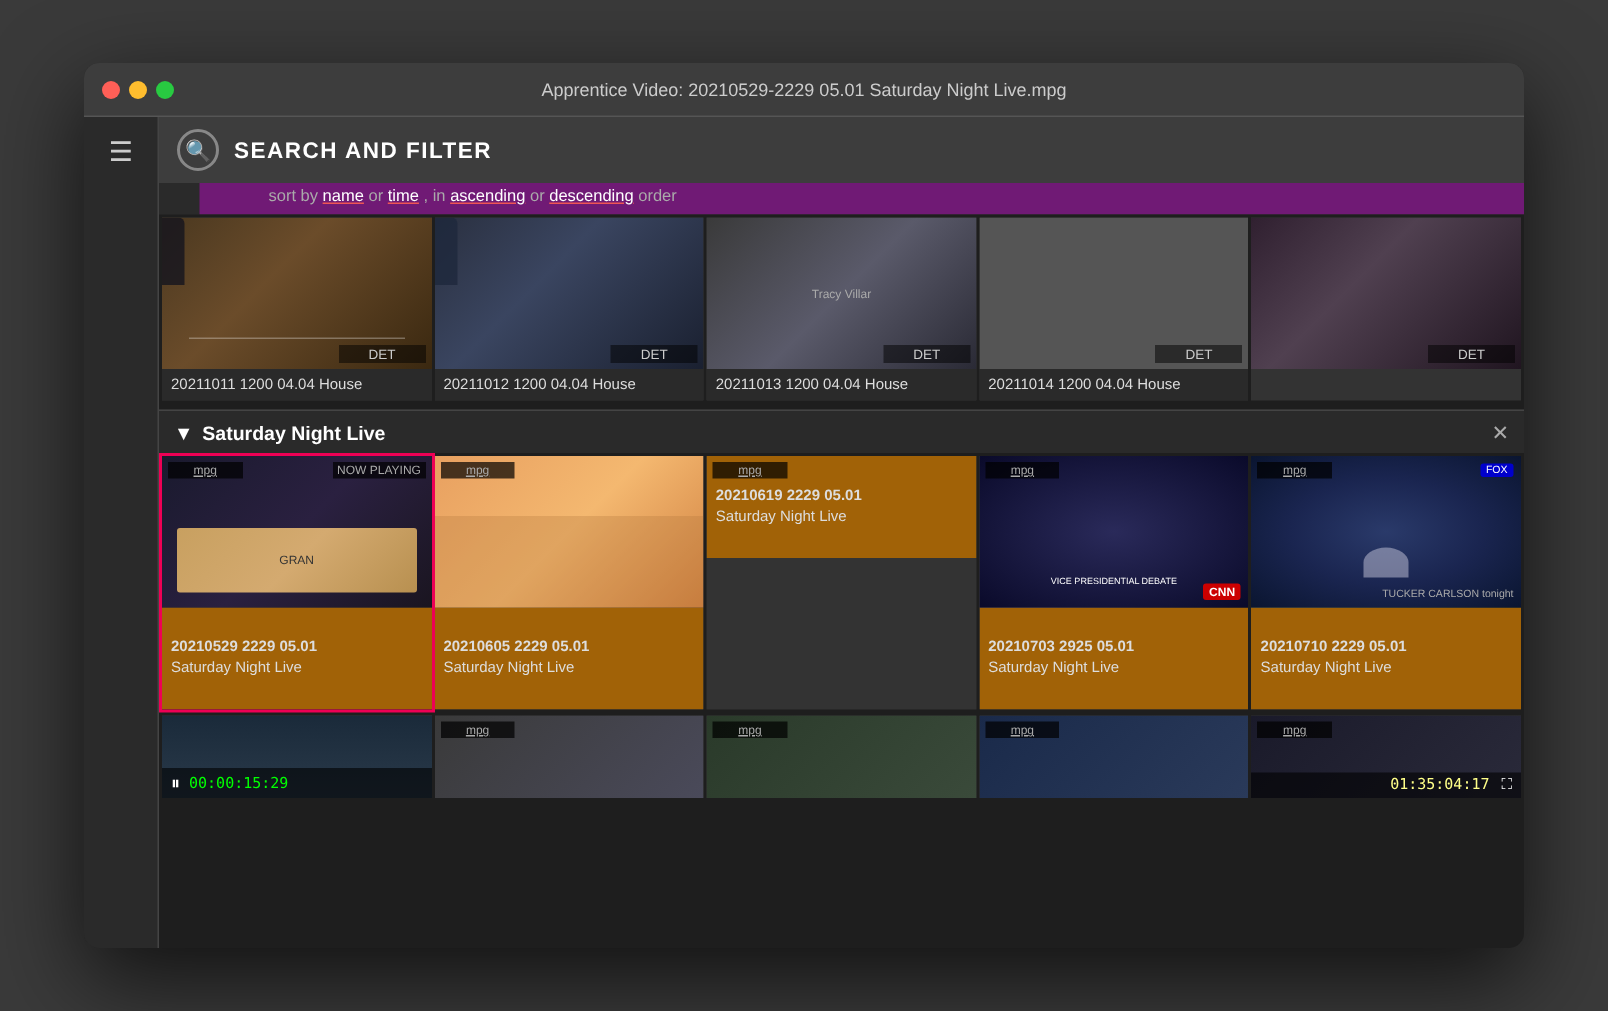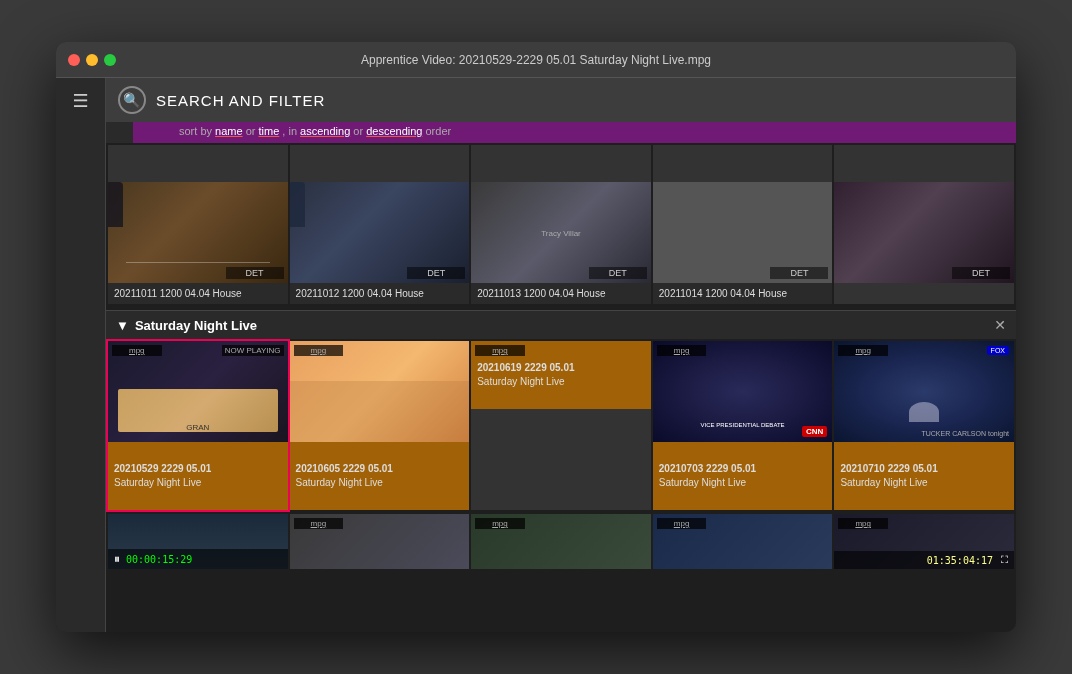--- a/index.html
+++ b/index.html
@@ -103,21 +103,21 @@
       border: 2px solid #888;
       display: flex;
       align-items: center;
       justify-content: center;
       color: #888;
       font-size: 14px;
     }
     .search-label {
       color: #fff;
       font-size: 15px;
-      font-weight: 400;
+      font-weight: 700;
       letter-spacing: 1px;
       text-transform: uppercase;
     }
 
     .sort-bar {
       background: #701a75;
       padding: 3px 12px 6px 46px;
       font-size: 11px;
       color: #aaa;
       flex-shrink: 0;
@@ -154,21 +154,20 @@
       background: #333;
       overflow: hidden;
     }
 
     .video-thumb {
       width: 100%;
       aspect-ratio: 16/9;
       background: #555;
       position: relative;
       overflow: hidden;
-      margin-top: 37px;
     }
 
     
     .thumb-house-1 { background: linear-gradient(135deg, #4a3820 0%, #6b4c2a 40%, #3a2810 100%); }
     .thumb-house-2 { background: linear-gradient(135deg, #2a3040 0%, #3a4560 40%, #1a2030 100%); }
     .thumb-house-3 { background: linear-gradient(135deg, #3a3a3a 0%, #5a5a6a 50%, #2a2a35 100%); }
     .thumb-house-4 { background: linear-gradient(135deg, #404050 0%, #6060707 40%, #303040 100%); }
     .thumb-house-5 { background: linear-gradient(135deg, #302030 0%, #504050 40%, #201520 100%); }
 
     .thumb-overlay-text {
@@ -262,21 +261,21 @@
       position: relative;
       overflow: hidden;
     }
 
     
     .thumb-snl-1 { background: linear-gradient(135deg, #1a1a2e 0%, #2a2040 50%, #1a1520 100%); }
     .thumb-snl-1-inner {
       position: absolute; bottom: 10px; left: 10px; right: 10px; top: 10px;
       background: linear-gradient(135deg, #c8a060 0%, #d4aa70 50%, #b89050 100%);
       border-radius: 2px;
-      display: flex; align-items: flex-end; justify-content: center; margin-top: 38px;
+      display: flex; align-items: center; justify-content: center; margin-top: 38px;
     }
     .thumb-snl-2 { background: linear-gradient(135deg, #e8a060 0%, #f4b870 50%, #d08040 100%); }
     .thumb-snl-3 { background: linear-gradient(135deg, #1a3a4a 0%, #1e4a5e 50%, #0a2030 100%); }
     .thumb-snl-4 { background: linear-gradient(135deg, #1a1a3a 0%, #2a2a5a 50%, #0a0a20 100%); }
     .thumb-snl-5 { background: linear-gradient(135deg, #1a2a3a 0%, #1e3a50 50%, #0a1a28 100%); }
 
     .snl-label {
       background: #a16207;
       color: #ddd;
       font-size: 10px;
@@ -550,21 +549,21 @@
             </div>
 
             <div class="snl-card">
               <div class="mpg-badge">mpg</div>
               <div class="snl-thumb thumb-snl-4">
                 <div style="position:absolute;inset:0;background:radial-gradient(ellipse at center, #2a2a5a 0%, #0a0a2a 100%);"></div>
                 <div class="cnn-logo">CNN</div>
                 <div class="vice-text">VICE PRESIDENTIAL DEBATE</div>
               </div>
               <div class="snl-label">
-                <div class="title-line">20210703 2229 05.01</div>
+                <div class="title-line">20210703 2925 05.01</div>
                 <div>Saturday Night Live</div>
               </div>
             </div>
 
             <div class="snl-card">
               <div class="mpg-badge">mpg</div>
               <div class="snl-thumb thumb-snl-5">
                 <div class="capitol-bg"></div>
                 <div class="capitol-dome"></div>
                 <div class="fox-logo">FOX</div>

